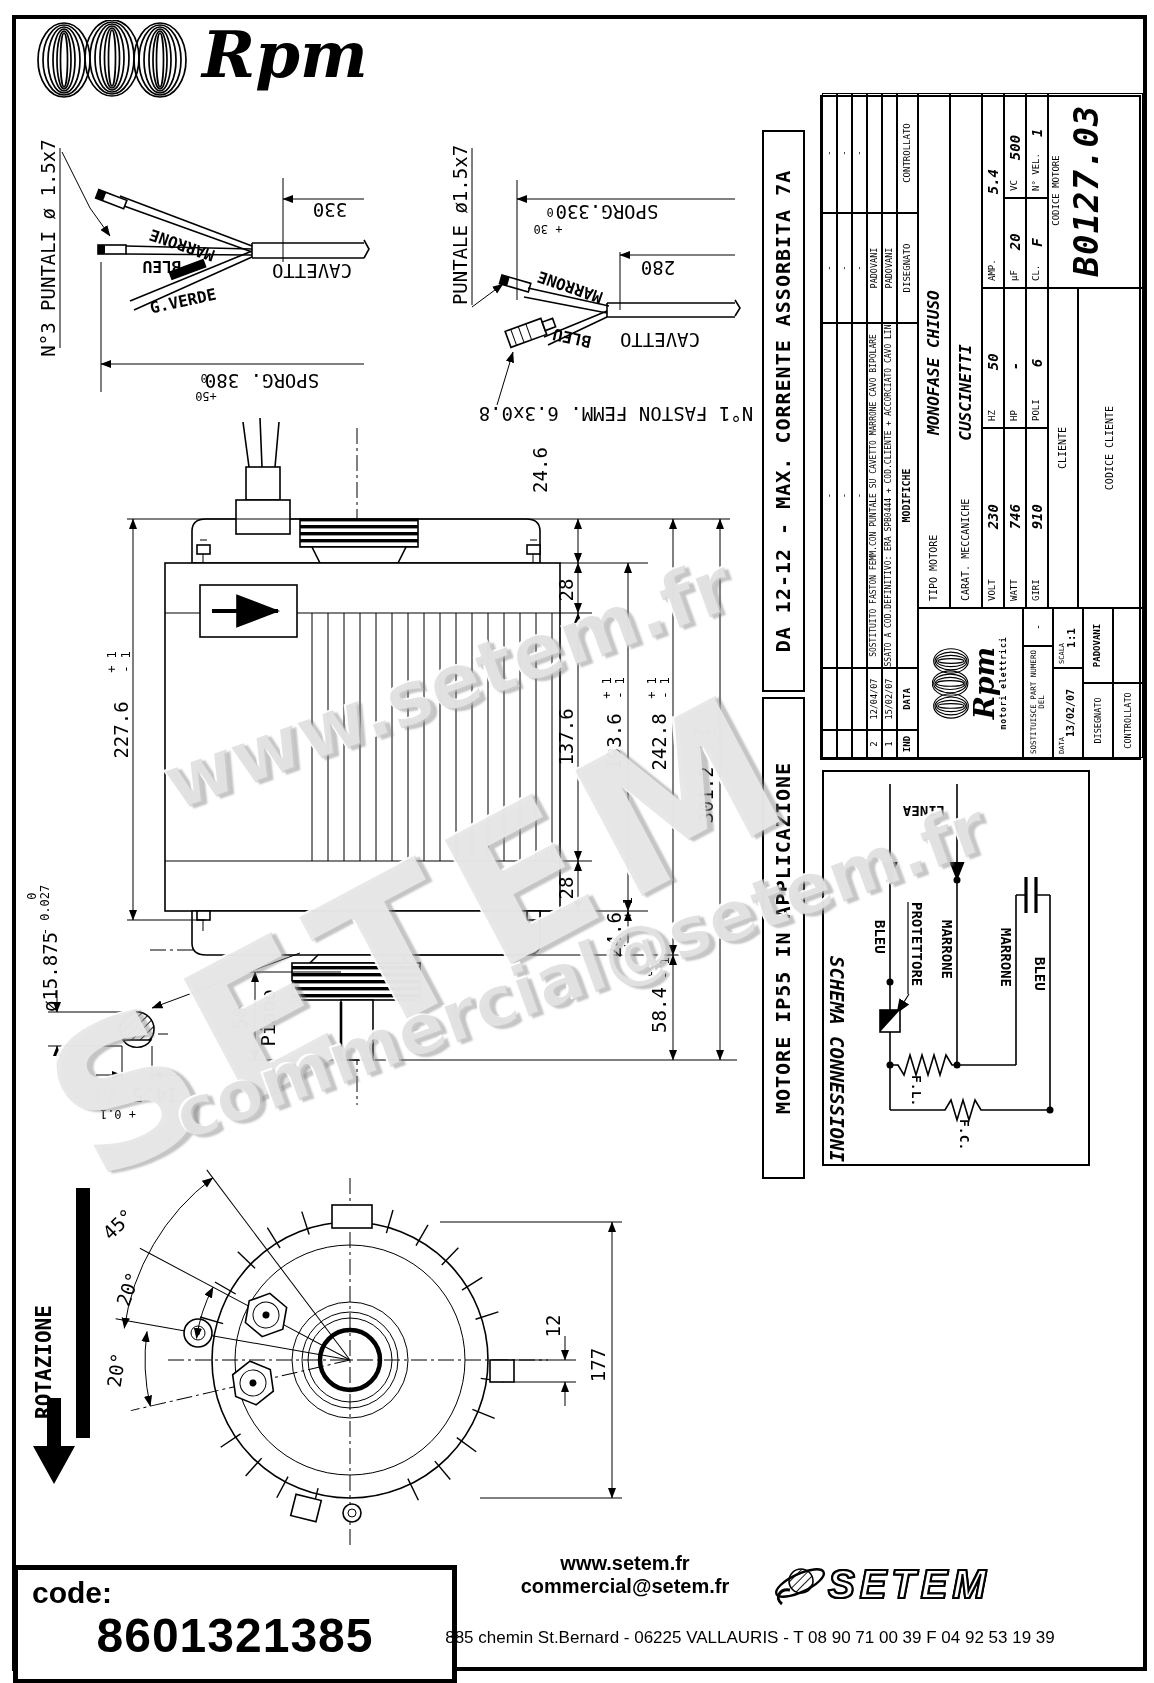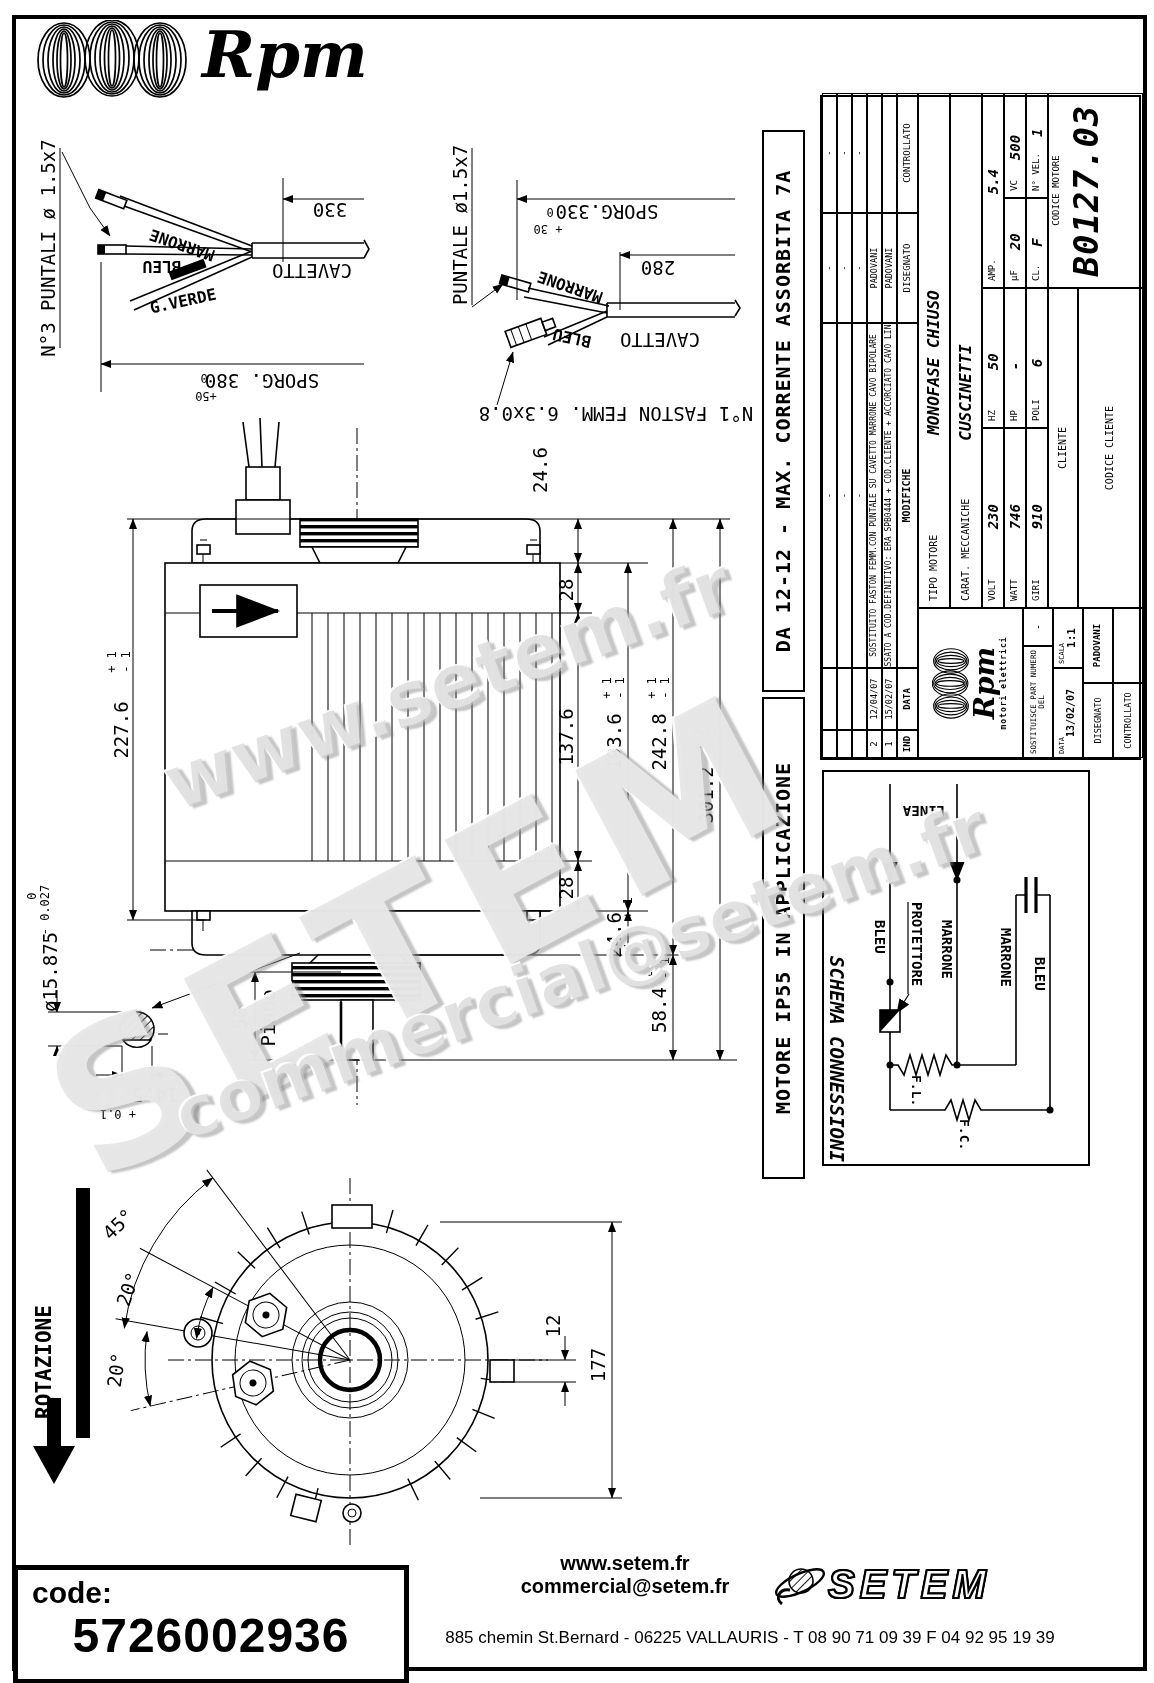--- a/index.html
+++ b/index.html
@@ -31,21 +31,21 @@
           background:#fff;border:2px solid #000;box-sizing:border-box;position:relative;}
   
   .wm{position:absolute;z-index:6;pointer-events:none;font-family:"DejaVu Sans",sans-serif;font-weight:bold;
       color:rgba(205,205,205,0.58);text-shadow:-2px -2px 0 rgba(255,255,255,0.95),3px 3px 2px rgba(125,125,125,0.45);
       white-space:nowrap;transform-origin:0 50%;}
   #wm1{left:168px;top:742px;font-size:76px;transform:rotate(-20deg);}
   #wm2{left:66px;top:1012px;font-size:196px;letter-spacing:14px;transform:rotate(-28deg);color:rgba(200,200,200,0.42);}
   #wm3{left:178px;top:1078px;font-size:70px;transform:rotate(-20deg);}
   
   #code-box{position:absolute;left:13px;top:1565px;width:386px;height:109px;border:5px solid #000;background:#fff;z-index:7;
-            font-family:"Liberation Sans",sans-serif;}
+            font-family:"Liberation Sans",sans-serif;padding-left:48px;}
   #code-box .cl{position:absolute;left:14px;top:6px;font-size:30px;font-weight:bold;}
   #code-box .cv{position:absolute;left:0;right:0;top:38px;text-align:center;font-size:48px;font-weight:bold;letter-spacing:1px;}
   #f-mid{position:absolute;left:505px;top:1552px;width:240px;text-align:center;z-index:7;
          font-family:"Liberation Sans",sans-serif;font-weight:bold;font-size:20px;line-height:23px;}
   #f-logo{position:absolute;left:772px;top:1556px;display:flex;align-items:center;z-index:7;}
   #f-logo .setem{font-family:"Liberation Sans",sans-serif;font-weight:bold;font-style:italic;font-size:40px;letter-spacing:5px;
          color:#fff;-webkit-text-stroke:2px #000;text-shadow:1px 1px 0 #000,-1px -1px 0 #000,1px -1px 0 #000,-1px 1px 0 #000;}
   #f-addr{position:absolute;left:427px;top:1628px;width:646px;text-align:center;z-index:7;
           font-family:"Liberation Sans",sans-serif;font-size:17px;}
   
@@ -573,28 +573,28 @@
       </svg>
     </div>
   </div>
 
   <div class="wm" id="wm1">www.setem.fr</div>
   <div class="wm" id="wm2">SETEM</div>
   <div class="wm" id="wm3">commercial@setem.fr</div>
 
   <div id="code-box">
     <div class="cl">code:</div>
-    <div class="cv">5726002936</div>
+    <div class="cv">8601321385</div>
   </div>
   <div id="f-mid">
     <div>www.setem.fr</div>
     <div>commercial@setem.fr</div>
   </div>
   <div id="f-logo">
     <svg width="56" height="56" viewBox="0 0 56 56">
       <circle cx="29" cy="25" r="12" fill="url(#hatch)" stroke="#000" stroke-width="1.6"></circle>
       <ellipse cx="28" cy="27" rx="26" ry="9" fill="none" stroke="#000" stroke-width="2.4" transform="rotate(-25 28 27)"></ellipse>
       <path d="M10,48 C2,42 8,32 18,34" fill="none" stroke="#000" stroke-width="3"></path>
     </svg>
     <span class="setem">SETEM</span>
   </div>
-  <div id="f-addr">885 chemin St.Bernard  -  06225 VALLAURIS  -  T 08 90 71 09 39   F 04 92 95 19 39</div>
+  <div id="f-addr">885 chemin St.Bernard  -  06225 VALLAURIS  -  T 08 90 71 00 39   F 04 92 53 19 39</div>
 </div>
 
 </body></html>

